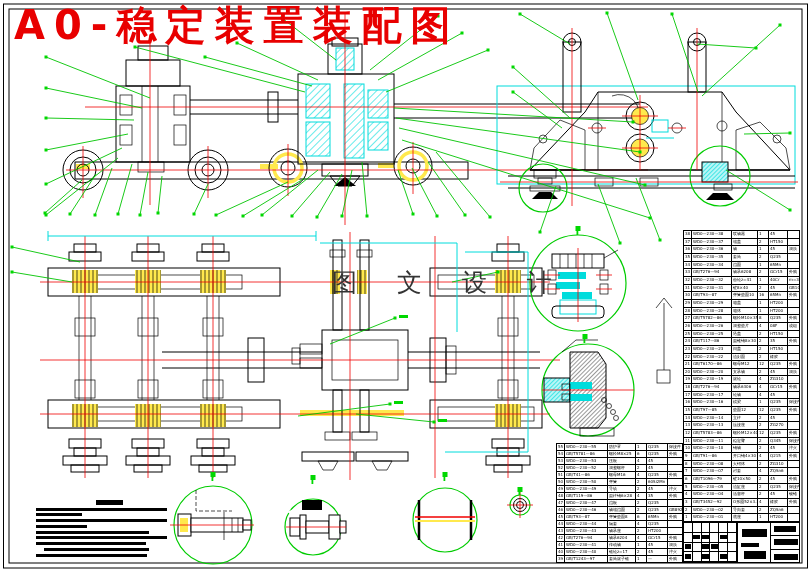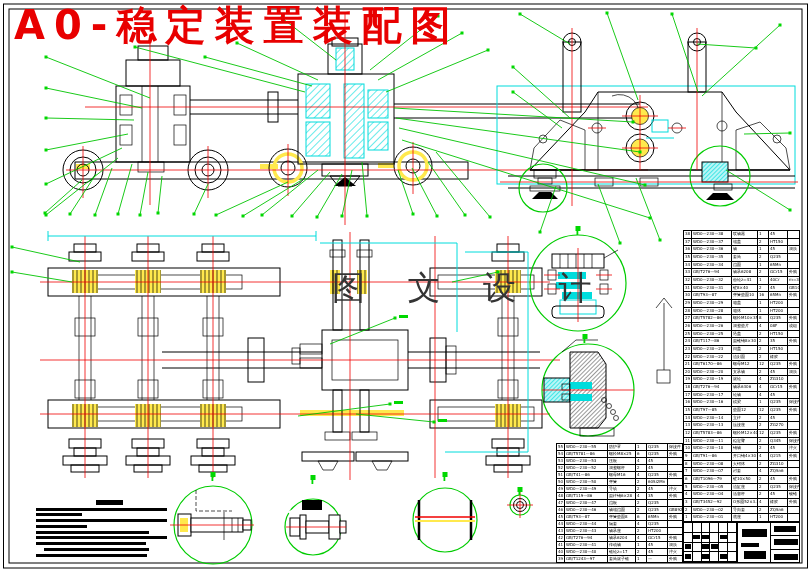--- a/index.html
+++ b/index.html
@@ -14,21 +14,21 @@
   .g{fill:none;stroke:#00c400;stroke-width:.9;}
   .gc{fill:none;stroke:#00cc00;stroke-width:1.2;}
   .gd{fill:#00d800;stroke:none;}
   .c{fill:none;stroke:#00dcdc;stroke-width:1;}
   .cf{fill:#00dcdc;stroke:none;}
   .yf{fill:#ffe94d;stroke:none;}
   .yr{fill:none;stroke:#ffe94d;stroke-width:3.5;}
   
   #main-title{position:absolute;left:14px;top:-2px;font-size:40px;font-weight:bold;
       color:#e80000;letter-spacing:9px;white-space:nowrap;}
-  #watermark{position:absolute;left:332px;top:266px;font-size:33px;color:#343434;
+  #watermark{position:absolute;left:332px;top:266px;font-size:25px;color:#343434;
       letter-spacing:16px;white-space:nowrap;}
   
   .bom{position:absolute;display:flex;flex-direction:column;border:1px solid #000;background:#fff;box-sizing:border-box;}
   #bom-right{left:683px;top:230px;width:117px;height:292px;}
   #bom-left{left:556px;top:443px;width:127px;height:120px;}
   .bom-row{flex:1 1 0;display:flex;border-bottom:.6px solid #000;min-height:0;}
   .bom-row:last-child{border-bottom:none;}
   .bom-cell{font-size:4px;line-height:1.4;overflow:hidden;white-space:nowrap;
       border-right:.6px solid #000;padding:0 0 0 1px;color:#000;}
   .bom-cell:last-child{border-right:none;}

